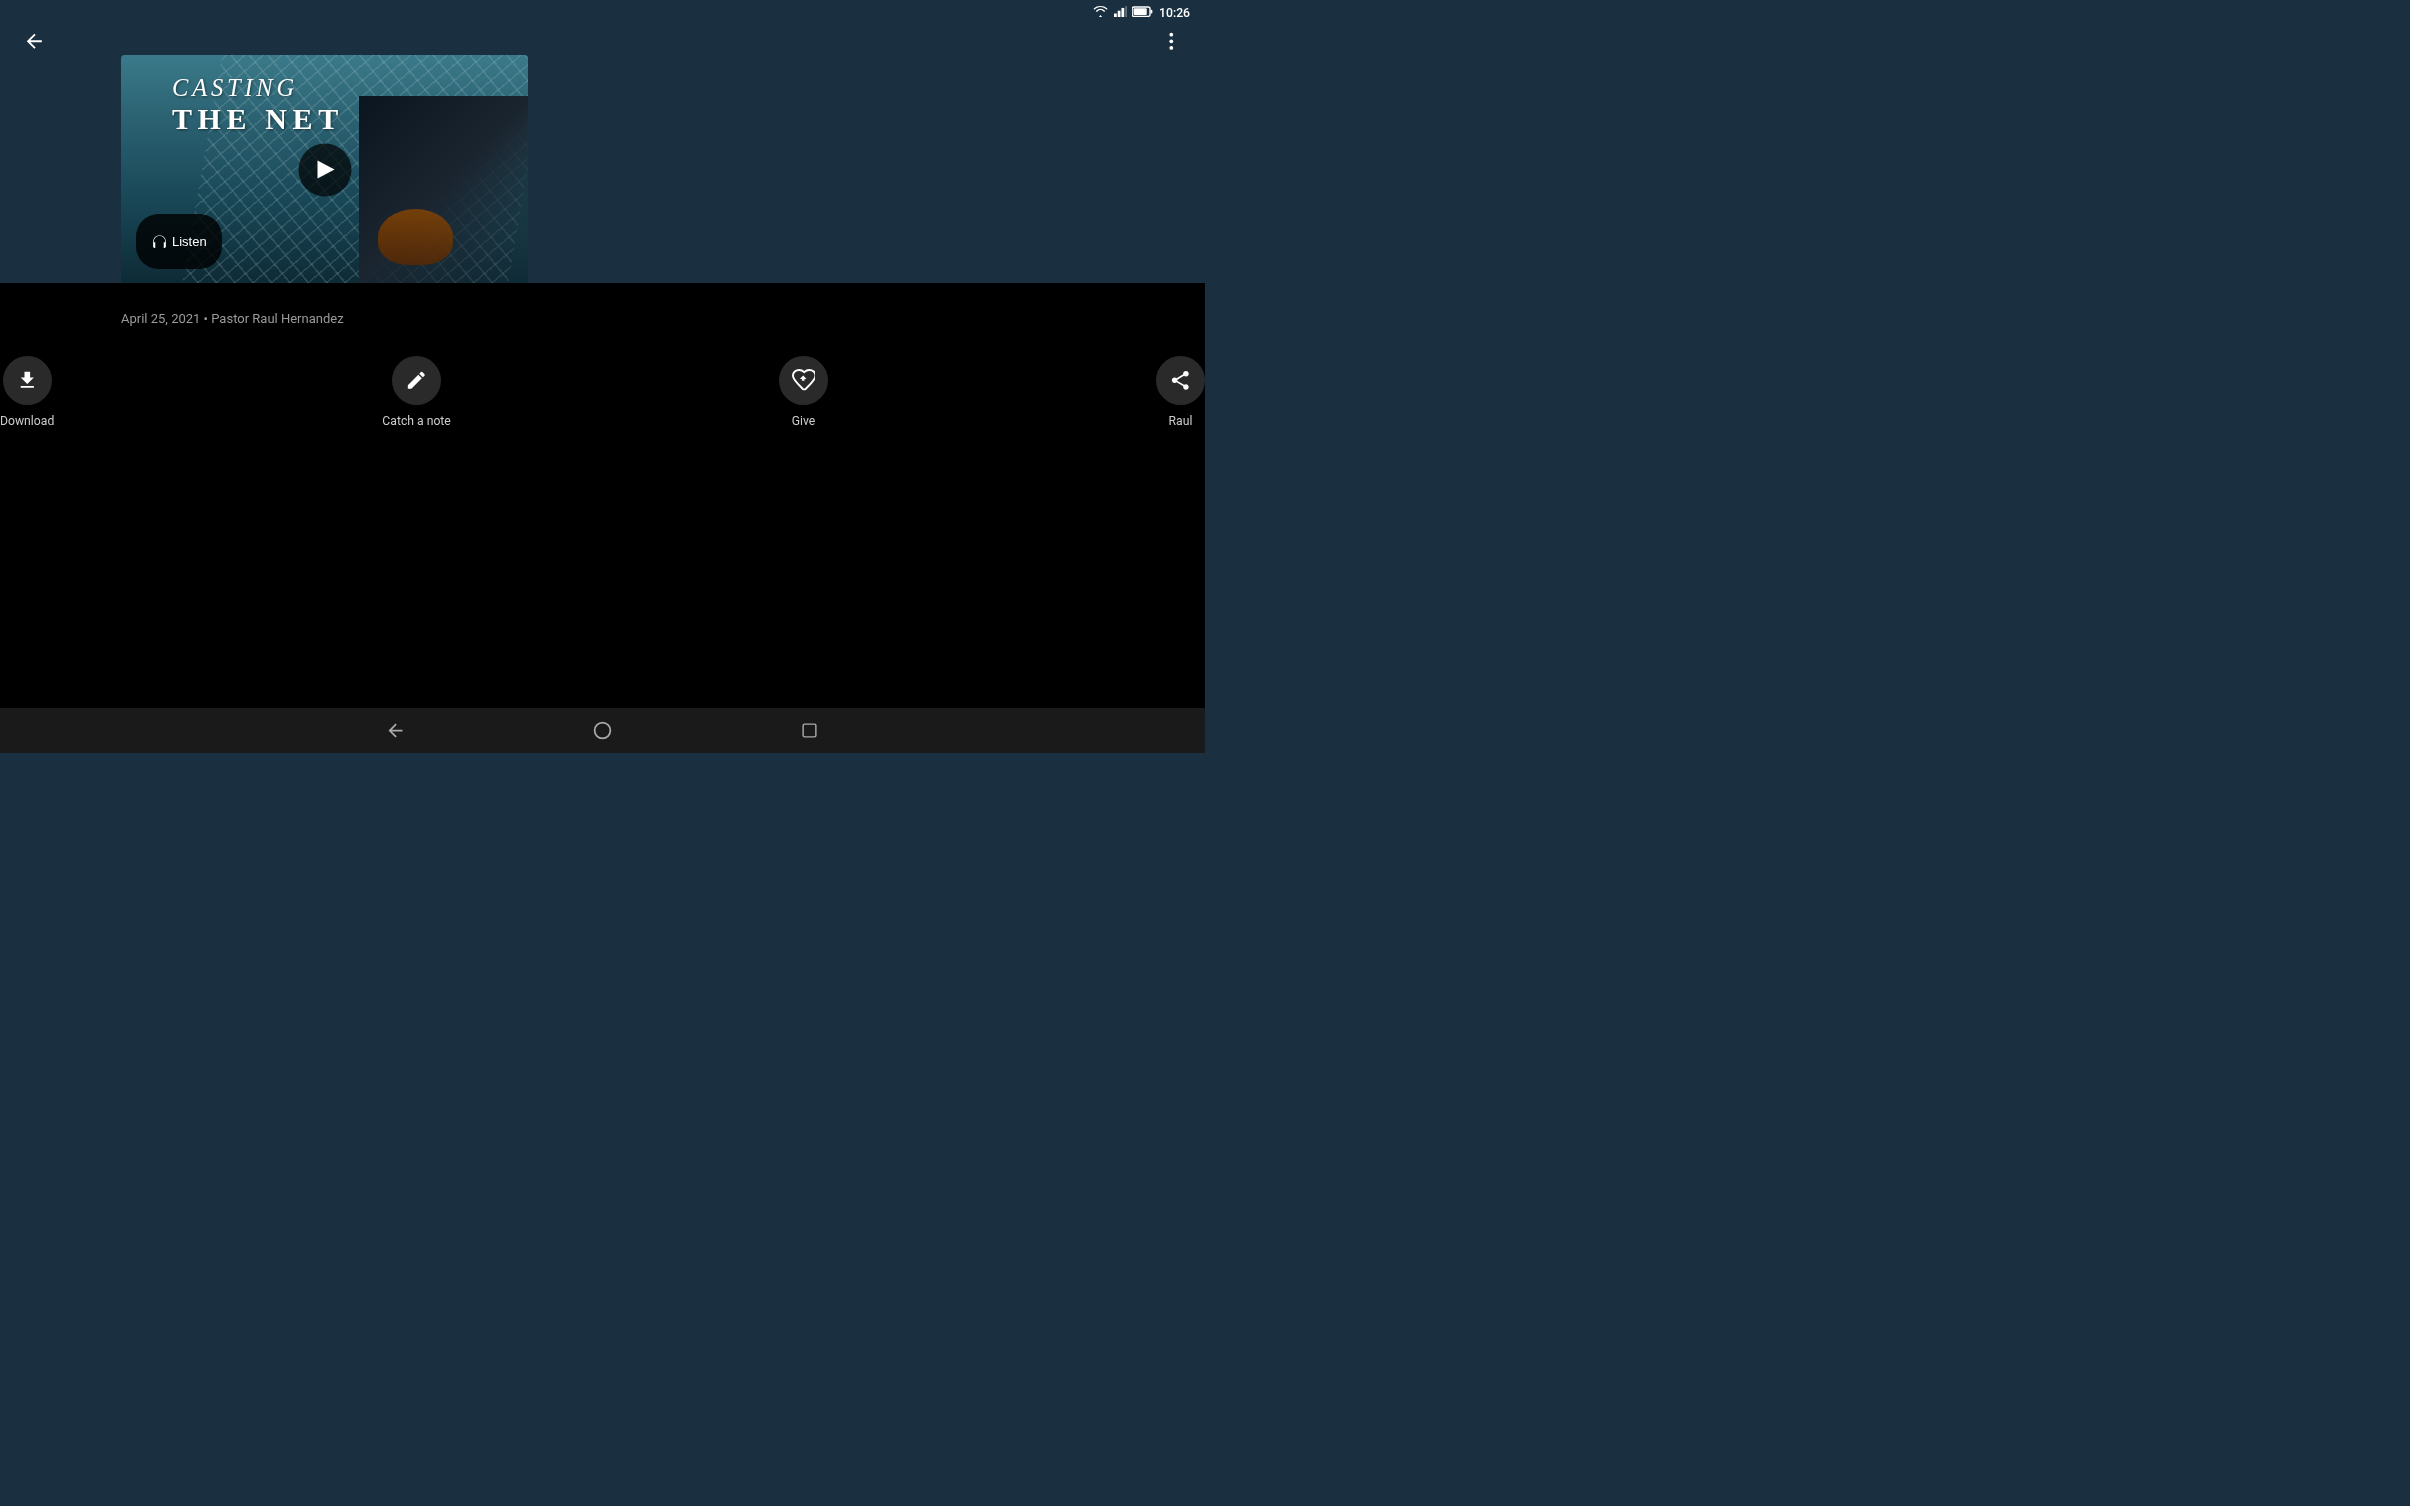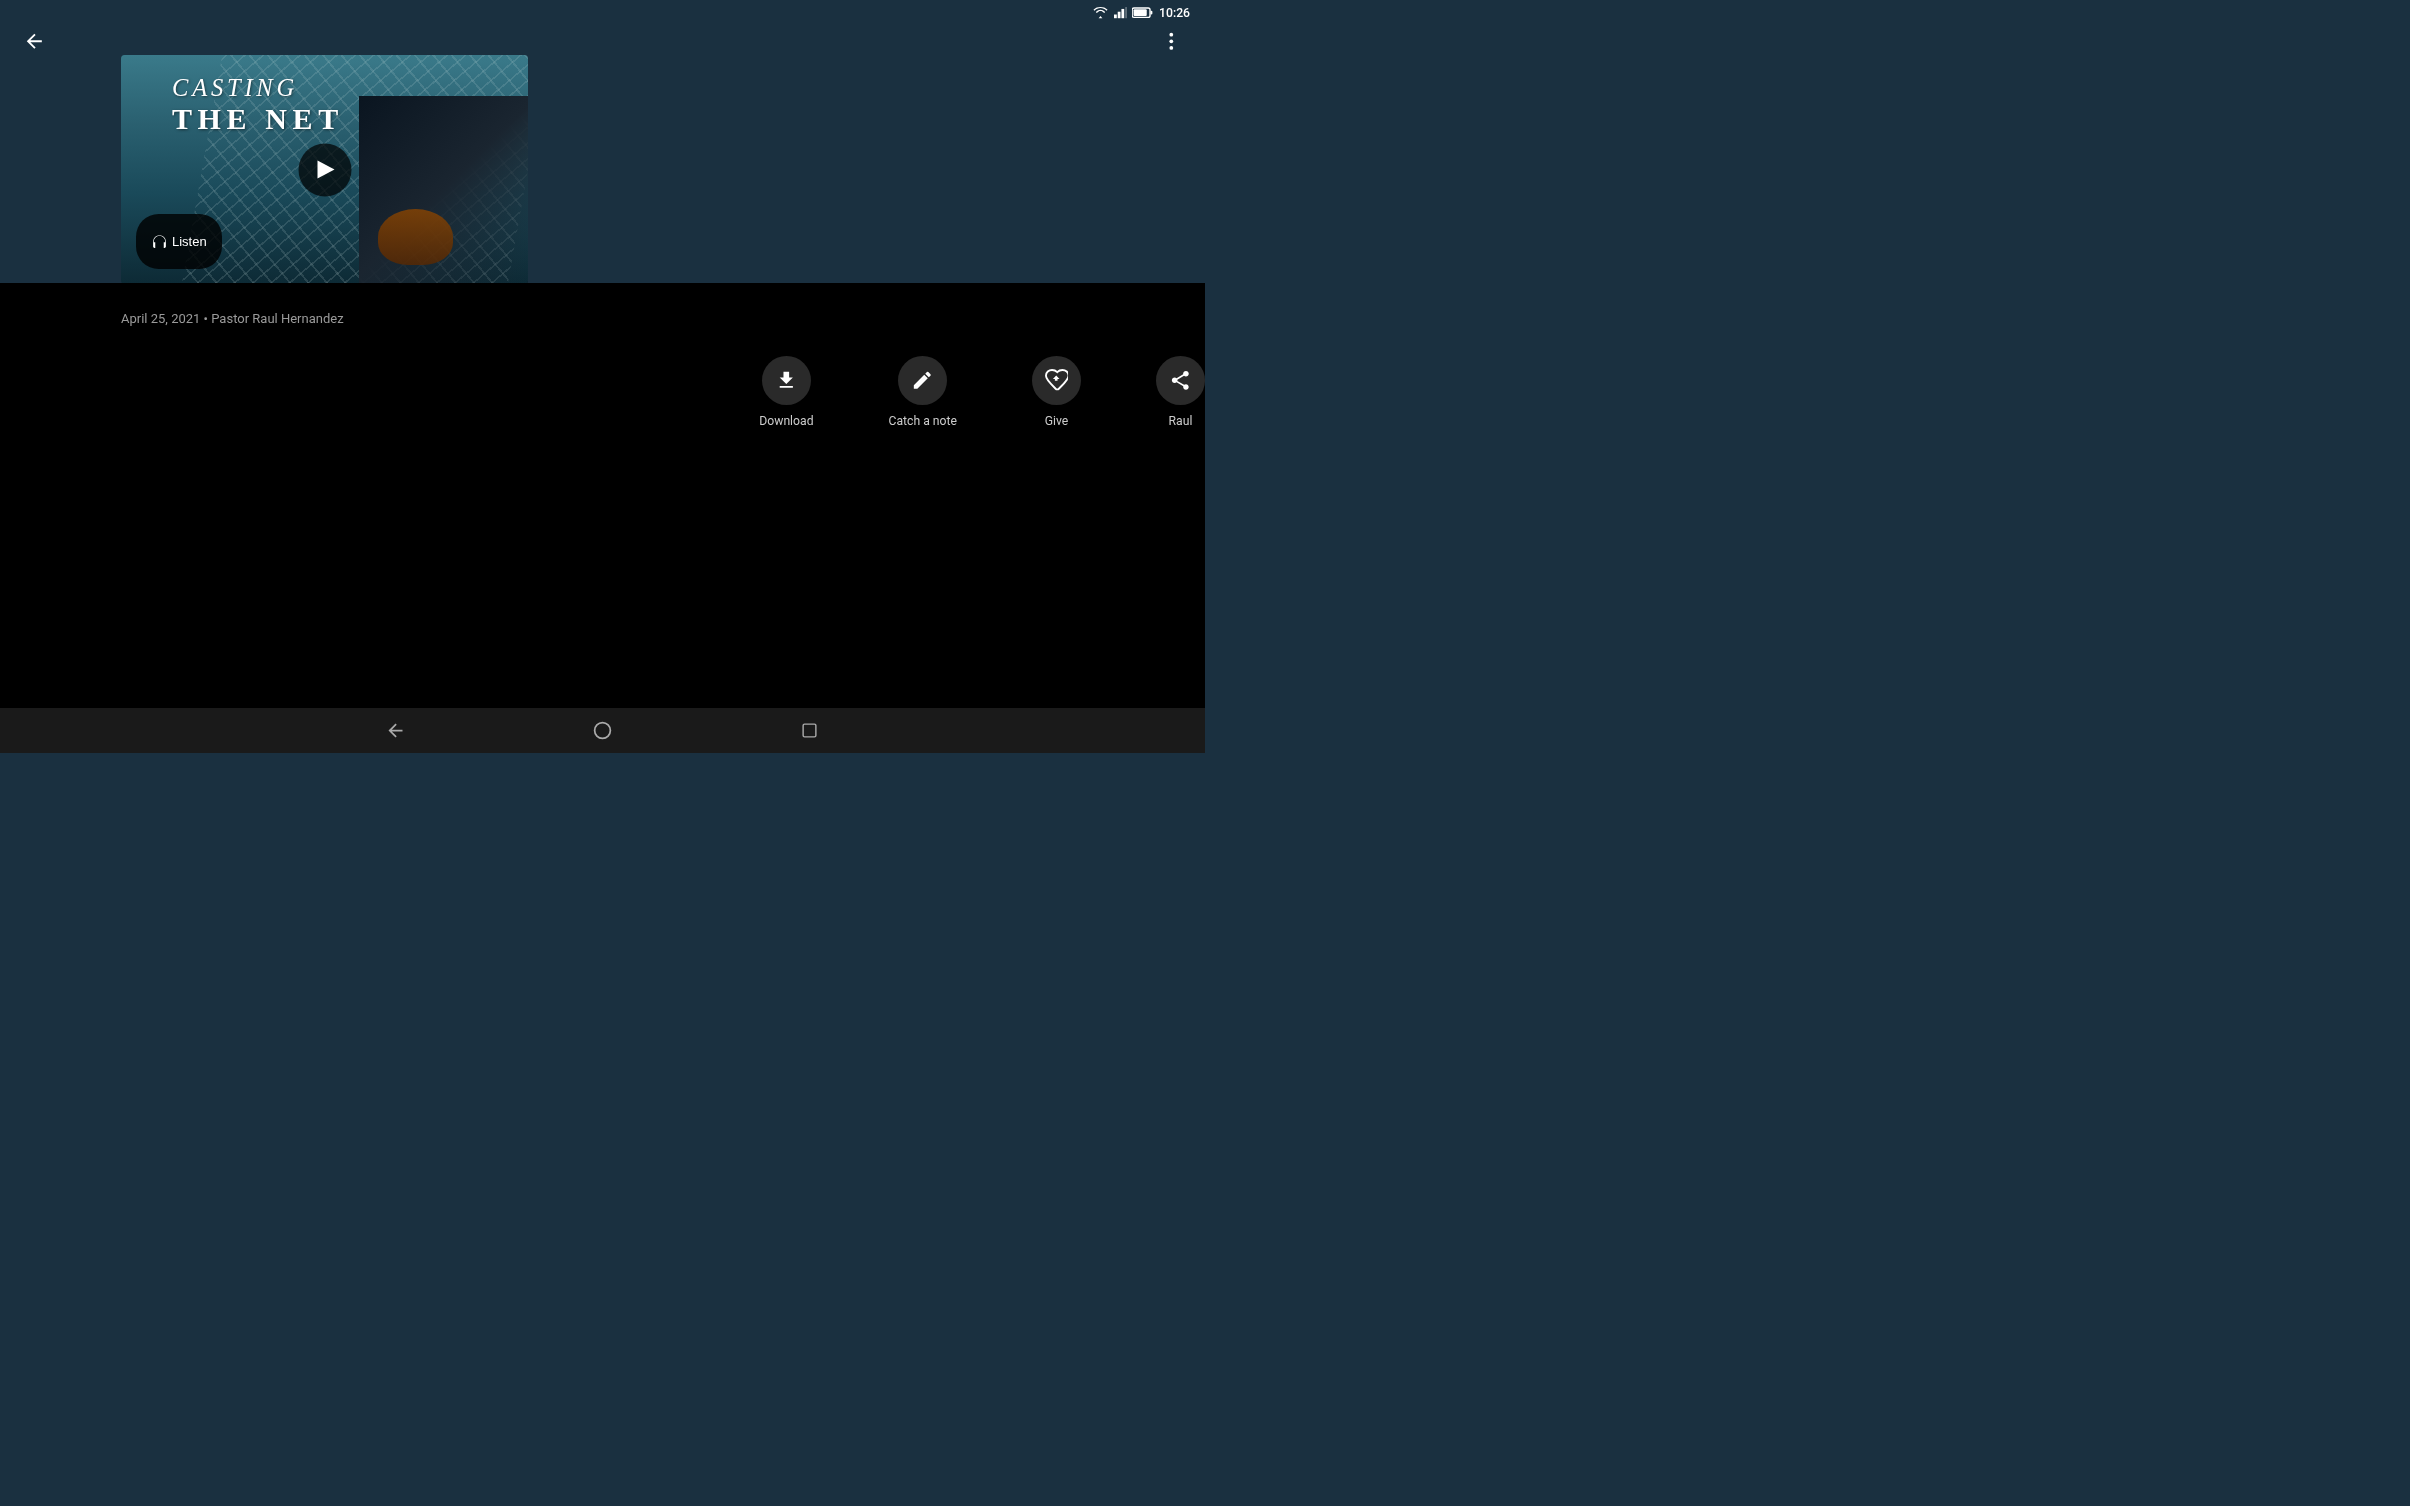--- a/index.html
+++ b/index.html
@@ -22,21 +22,20 @@
       height: 26px;
       display: flex;
       align-items: center;
       justify-content: flex-end;
       padding: 0 15px;
       z-index: 10;
     }
 
     .status-bar-icons {
       display: flex;
-      align-items: center;
       gap: 5.6px;
     }
 
     .status-time {
       color: white;
       font-size: 12.2px;
       font-weight: 500;
     }
 
     
@@ -241,21 +240,21 @@
     .sermon-meta {
       color: #9a9a9a;
       font-size: 13px;
       padding: 0 121px;
       margin-top: 28px;
     }
 
     
     .action-row {
       display: flex;
-      justify-content: flex-end;
+      justify-content: space-between;
       gap: 75px;
       padding: 30px 0 22.6px 0;
     }
 
     .action-item {
       display: flex;
       flex-direction: column;
       align-items: center;
       gap: 9.4px;
       cursor: pointer;

